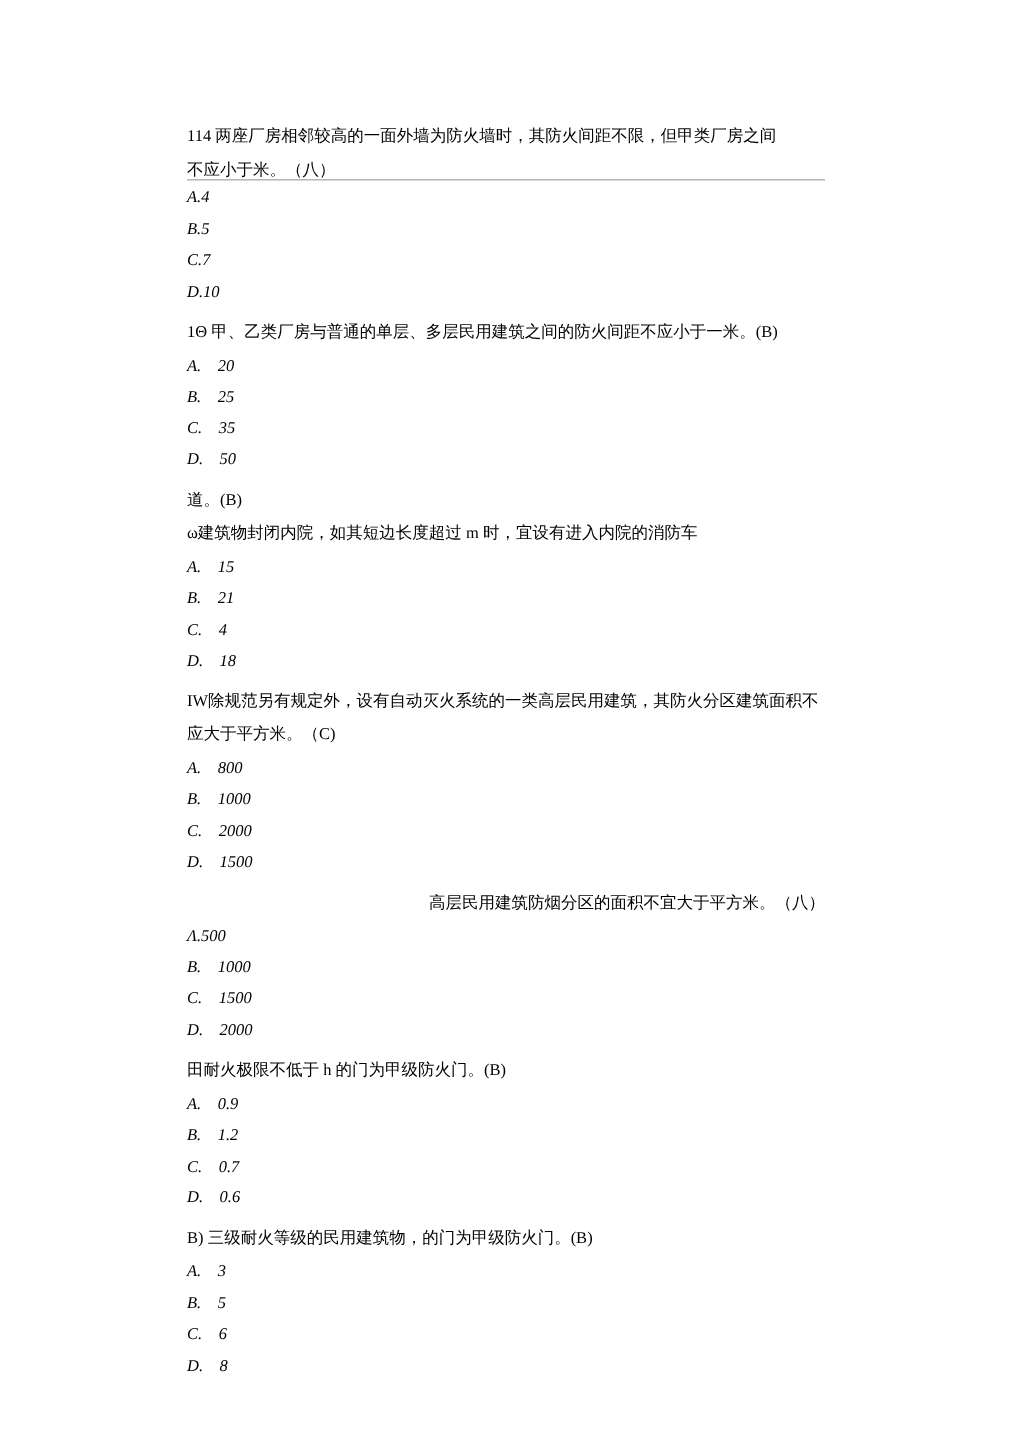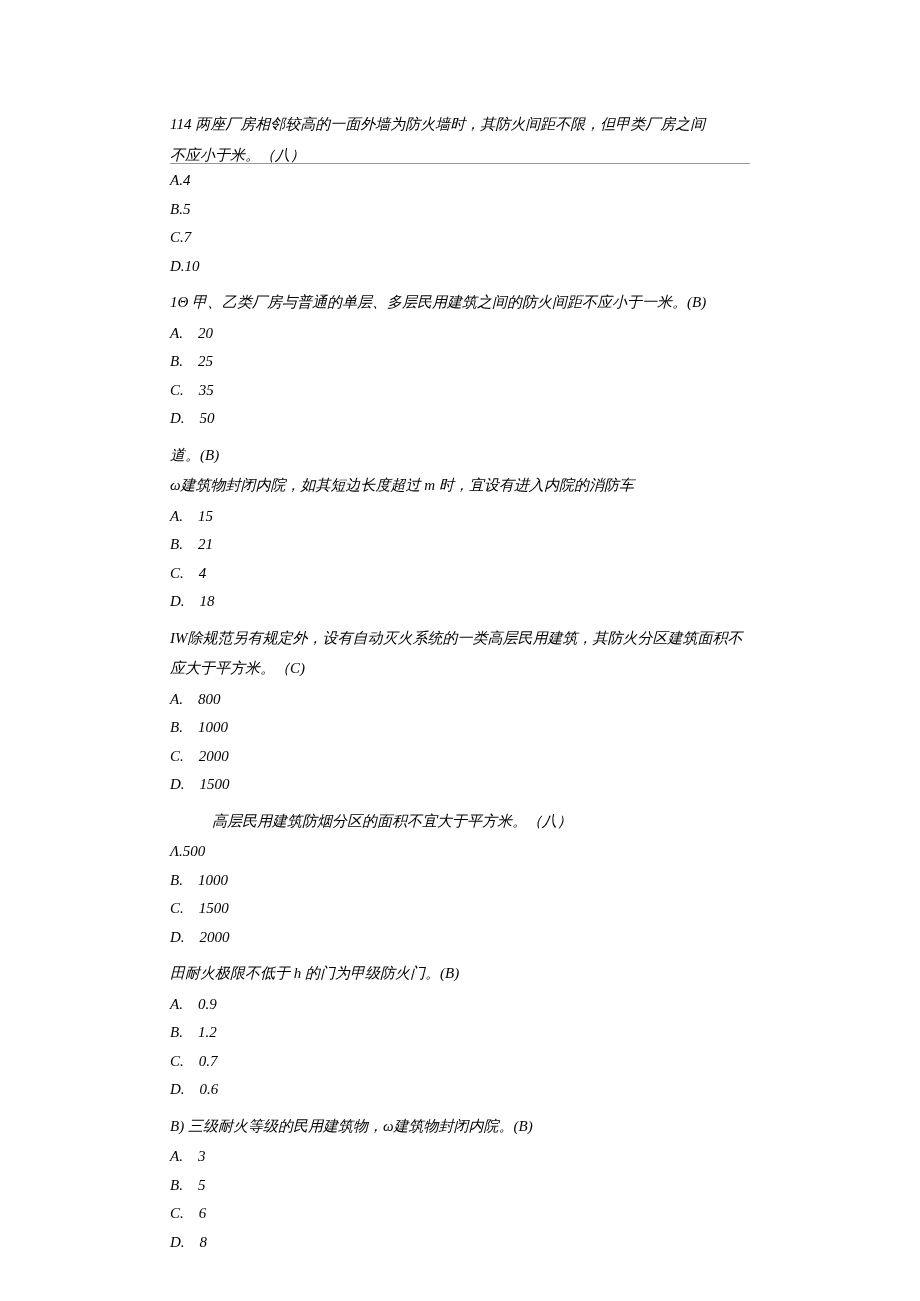--- a/index.html
+++ b/index.html
@@ -11,33 +11,33 @@
     margin: 0;
     padding: 110px 170px 80px 170px;
     width: 920px;
     box-sizing: border-box;
   }
   .question {
     margin-bottom: 8px;
   }
   .q-text {
     margin-bottom: 2px;
-    font-style: italic;
   }
   .hr-line {
     border-bottom: 1px solid #999;
     margin-top: -8px;
     margin-bottom: 2px;
   }
   .opt {
     margin-left: 0px;
     font-style: italic;
   }
   .q-indent {
     padding-left: 42px;
+    text-align: right;
   }
 </style>
 </head>
 <body>
 
 <div id="content">
     <div class="question">
       <div class="q-text">114 两座厂房相邻较高的一面外墙为防火墙时，其防火间距不限，但甲类厂房之间</div>
       <div class="q-text">不应小于米。（八）</div>
       <div class="hr-line"></div>
@@ -77,19 +77,19 @@
       <div class="opt"><span>D.</span> <span>2000</span></div>
     </div>
     <div class="question">
       <div class="q-text">田耐火极限不低于 h 的门为甲级防火门。(B)</div>
       <div class="opt"><span>A.</span> <span>0.9</span></div>
       <div class="opt"><span>B.</span> <span>1.2</span></div>
       <div class="opt"><span>C.</span> <span>0.7</span></div>
       <div class="opt"><span>D.</span> <span>0.6</span></div>
     </div>
     <div class="question">
-      <div class="q-text">B)  三级耐火等级的民用建筑物，ω建筑物封闭内院。(B)</div>
+      <div class="q-text">B)  三级耐火等级的民用建筑物，的门为甲级防火门。(B)</div>
       <div class="opt"><span>A.</span> <span>3</span></div>
       <div class="opt"><span>B.</span> <span>5</span></div>
       <div class="opt"><span>C.</span> <span>6</span></div>
       <div class="opt"><span>D.</span> <span>8</span></div>
     </div>
   </div>
 
 </body></html>

